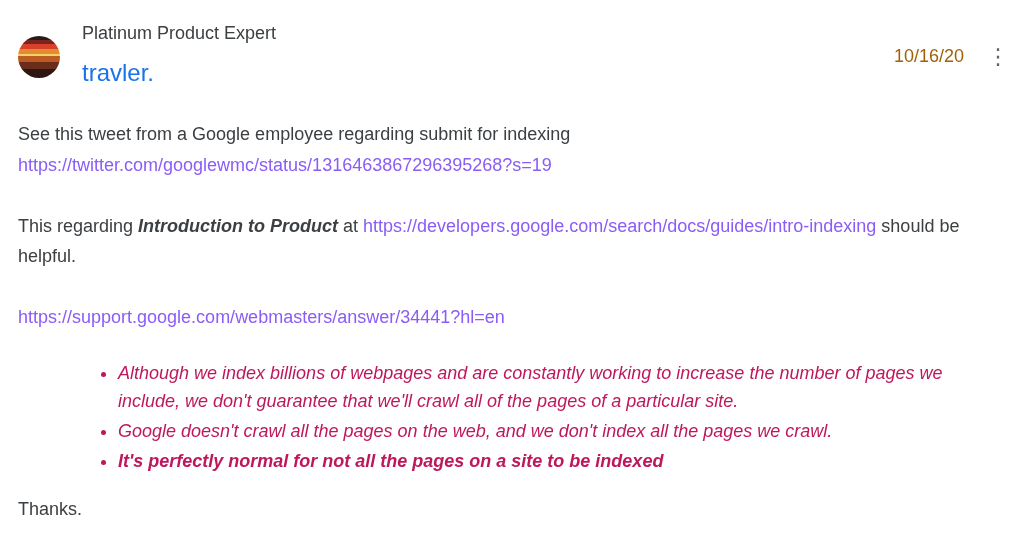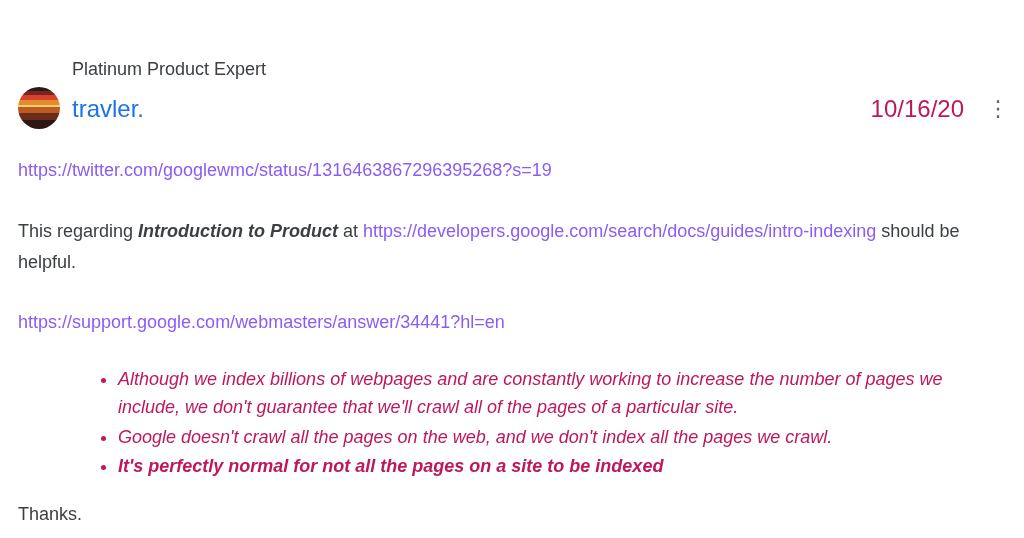--- a/index.html
+++ b/index.html
@@ -9,24 +9,23 @@
       width: 1024px;
       height: 538px;
       color: #3c4043;
       font-size: 18px;
       line-height: 1.7;
       padding: 18px 18px 0 18px;
       overflow: hidden;
     }
     .post-header {
       display: flex;
-      align-items: flex-end;
-      gap: 12px;
+      align-items: center;
+      gap: 22px;
       margin-bottom: 26px;
-      margin-top: 36px;
     }
     .avatar {
       width: 42px;
       height: 42px;
       border-radius: 50%;
       flex: 0 0 42px;
       margin-top: 2px;
       background: linear-gradient(
         to bottom,
         #2b1a18 0%, #2b1a18 10%,
@@ -49,21 +48,21 @@
       color: #1a73e8;
       cursor: pointer;
       font-size: 24px;
     }
     .meta-right {
       display: flex;
       align-items: center;
       gap: 18px;
       margin-top: 2px;
     }
-    .date { color: #be185d; font-size: 24px; }
+    .date { color: #a16207; font-size: 18px; }
     .more-icon {
       width: 24px; height: 24px;
       cursor: pointer;
       position: relative;
     }
     .more-icon::before {
       content: "⋮";
       color: #5f6368;
       font-size: 22px;
       line-height: 24px;
@@ -97,20 +96,21 @@
     <div class="username">travler.</div>
   </div>
   <div class="meta-right">
     <span class="date">10/16/20</span>
     <span class="more-icon"></span>
   </div>
 </div>
 
 <div class="post-body">
 
+  <div class="para">See this tweet from a Google employee regarding submit for indexing</div>
   <div class="para">
     <span class="blue-link">https://twitter.com/googlewmc/status/1316463867296395268?s=19</span>
   </div>
 
   <div class="block-gap"></div>
 
   <div class="para">
     <span>This regarding  </span><span class="bold-it">Introduction to Product</span><span> at  </span><span class="blue-link">https://developers.google.com/search/docs/guides/intro-indexing</span><span> should be helpful.</span>
   </div>
 

